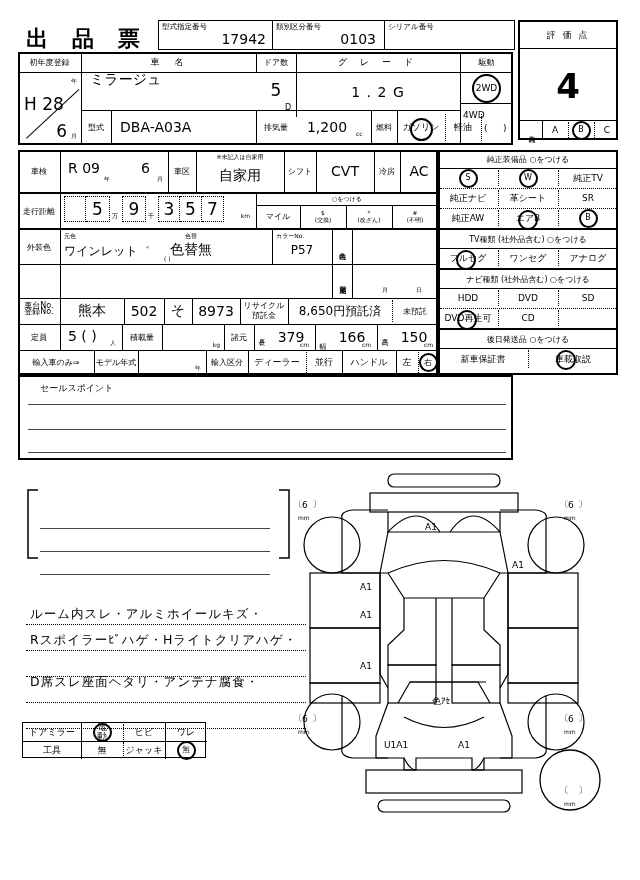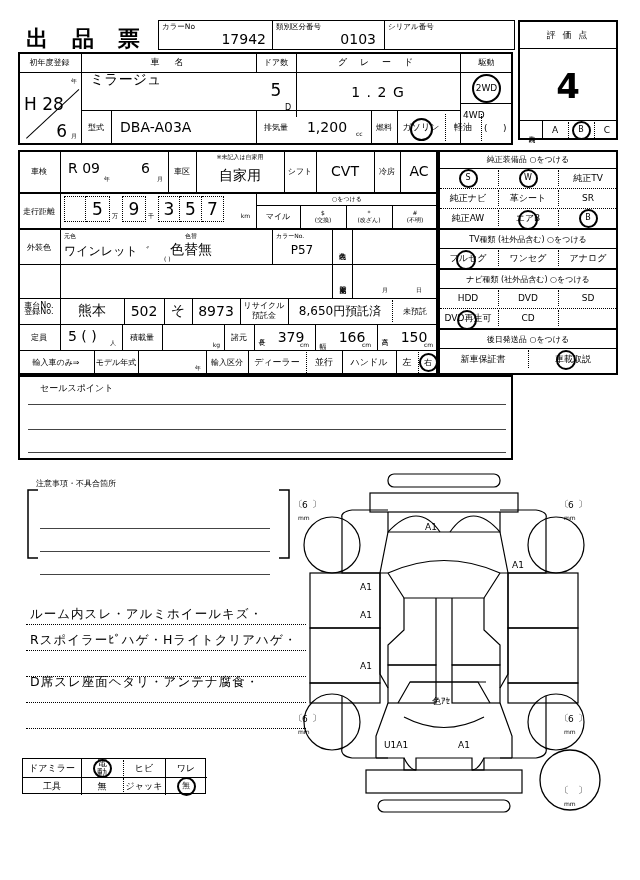--- a/index.html
+++ b/index.html
@@ -33,21 +33,21 @@
   svg{display:block;}
 </style>
 </head>
 <body>
 
 <div class="sheet">
 
   <div class="bk ctr big-title" style="left:22px;top:22px;width:130px;height:34px;">出 品 票</div>
 
   <div class="bk bd" style="left:158px;top:20px;width:115px;height:30px;">
-    <div class="lbl" style="position:absolute;left:3px;top:1px;">カラーNo</div>
+    <div class="lbl" style="position:absolute;left:3px;top:1px;">型式指定番号</div>
     <div class="val" style="position:absolute;right:6px;top:10px;">17942</div>
   </div>
   <div class="bk bd" style="left:273px;top:20px;width:112px;height:30px;border-left:none;">
     <div class="lbl" style="position:absolute;left:3px;top:1px;">類別区分番号</div>
     <div class="val" style="position:absolute;right:8px;top:10px;">0103</div>
   </div>
   <div class="bk bd" style="left:385px;top:20px;width:130px;height:30px;border-left:none;">
     <div class="lbl" style="position:absolute;left:3px;top:1px;">シリアル番号</div>
     <div class="val" style="position:absolute;right:6px;top:10px;"></div>
   </div>
@@ -374,21 +374,20 @@
 
   <div class="bk ctr lbl8" style="left:438px;top:330px;width:180px;height:18px;">後日発送品 ○をつける</div>
   <div class="hline" style="left:438px;top:348px;width:180px;"></div>
   <div class="bk ctr lbl9" style="left:438px;top:348px;width:90px;height:22px;">新車保証書</div>
   <div class="dvline" style="left:528px;top:350px;height:18px;"></div>
   <div class="bk ctr lbl9" style="left:528px;top:348px;width:90px;height:22px;">
     <span style="position:relative;">車載取説</span>
     <span class="circ-ov" style="left:28px;top:2px;width:16px;height:16px;"></span>
   </div>
 
-  <div class="bk lbl8" style="left:36px;top:478px;width:200px;height:12px;">注意事項・不具合箇所</div>
 
   <svg style="position:absolute;left:26px;top:488px;" width="265" height="72">
     <path d="M12 2 L2 2 L2 70 L12 70" stroke="#000" fill="none" stroke-width="1.5"></path>
     <path d="M253 2 L263 2 L263 70 L253 70" stroke="#000" fill="none" stroke-width="1.5"></path>
   </svg>
   <div class="wline" style="left:40px;top:528px;width:230px;"></div>
   <div class="wline" style="left:40px;top:551px;width:230px;"></div>
   <div class="wline" style="left:40px;top:574px;width:230px;"></div>
 
 
@@ -396,21 +395,21 @@
   <div class="dline" style="left:26px;top:624px;width:280px;"></div>
   <div class="bk notes-txt" style="left:30px;top:632px;width:285px;height:18px;">Rスポイラーﾋﾟハゲ・Hライトクリアハゲ・</div>
   <div class="dline" style="left:26px;top:650px;width:280px;"></div>
   <div class="bk notes-txt" style="left:30px;top:674px;width:285px;height:18px;">D席スレ座面ヘタリ・アンテナ腐食・</div>
   <div class="dline" style="left:26px;top:676px;width:280px;"></div>
   <div class="bk notes-txt" style="left:30px;top:684px;width:285px;height:18px;"></div>
   <div class="dline" style="left:26px;top:702px;width:280px;"></div>
   <div class="bk notes-txt" style="left:30px;top:710px;width:285px;height:18px;"></div>
   <div class="dline" style="left:26px;top:728px;width:280px;"></div>
 
-  <div class="bk bd" style="left:22px;top:758px;width:184px;height:36px;">
+  <div class="bk bd" style="left:22px;top:722px;width:184px;height:36px;">
     <div class="ctr lbl9" style="position:absolute;left:0;top:0;width:58px;height:18px;">ドアミラー</div>
     <div class="vline" style="left:58px;top:0;height:36px;"></div>
     <div class="ctr" style="position:absolute;left:58px;top:0;width:42px;height:18px;">
       <span class="circ-sm" style="font-size:10px;">電動</span>
     </div>
     <div class="dvline" style="left:100px;top:1px;height:16px;"></div>
     <div class="ctr lbl9" style="position:absolute;left:100px;top:0;width:42px;height:18px;">ヒビ</div>
     <div class="vline" style="left:142px;top:0;height:36px;"></div>
     <div class="ctr lbl9" style="position:absolute;left:142px;top:0;width:42px;height:18px;">ワレ</div>
     <div class="hline" style="left:0;top:18px;width:184px;"></div>

